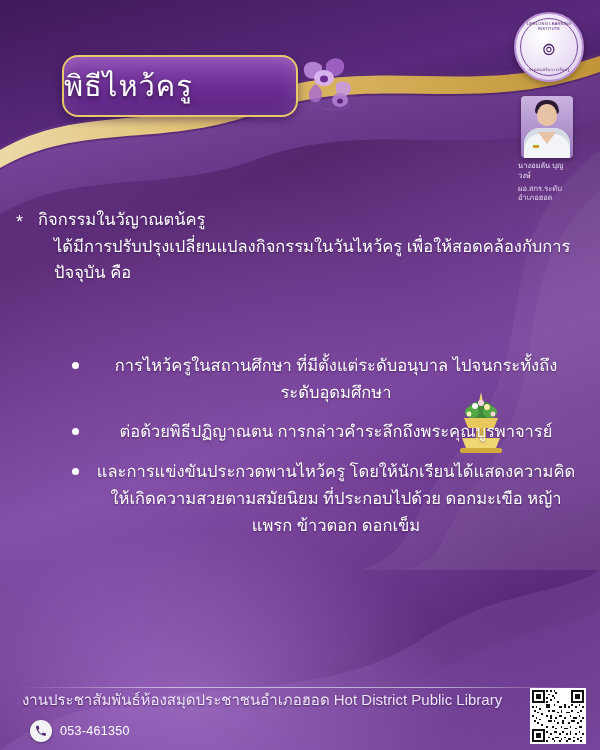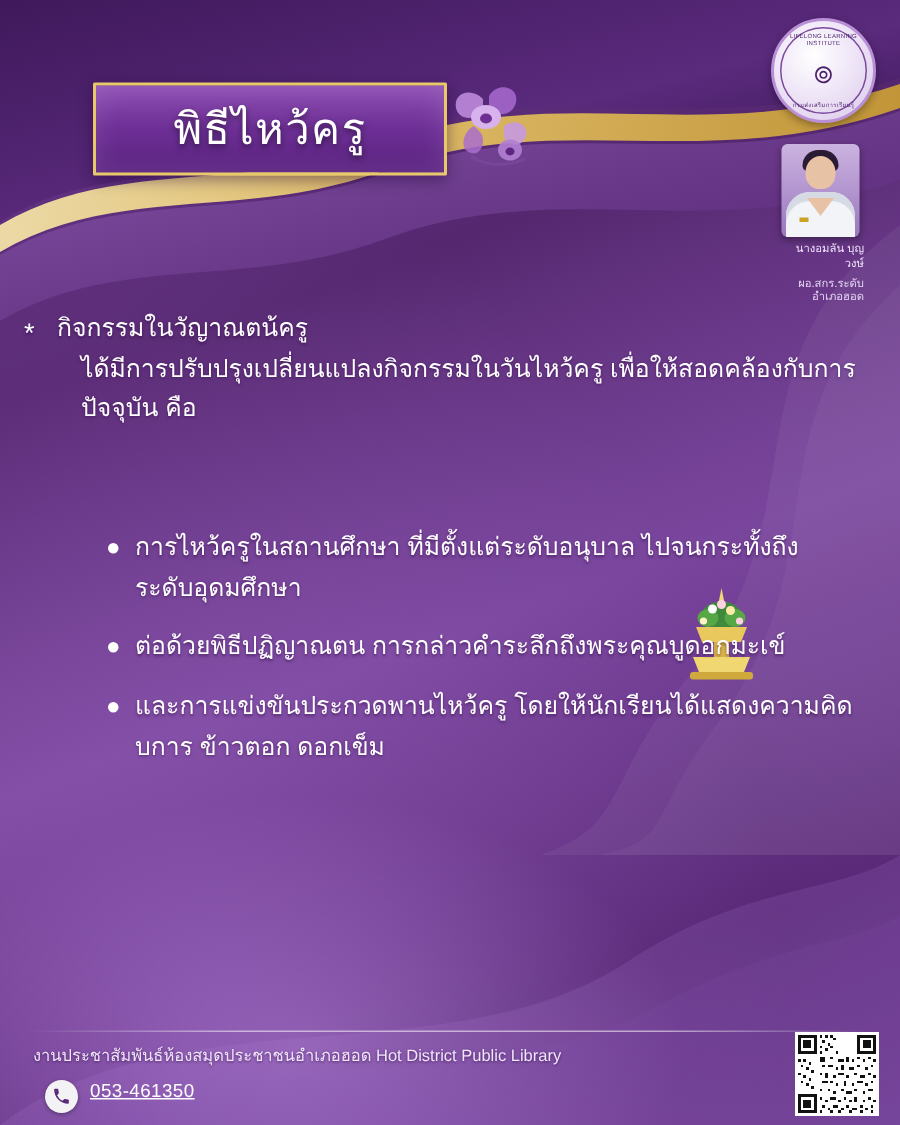--- a/index.html
+++ b/index.html
@@ -54,25 +54,24 @@
 
   
   .title-plaque {
     position: absolute;
     left: 62px;
     top: 55px;
     width: 232px;
     height: 58px;
     background: linear-gradient(180deg, #8f4fb5 0%, #6d2f95 50%, #5a2280 100%);
     border: 2px solid #e7c86a;
-    border-radius: 1px;
+    border-radius: 16px;
     box-shadow: 0 3px 10px rgba(30,0,50,0.45), inset 0 0 18px rgba(255,255,255,0.12);
     display: flex;
     align-items: center;
-    justify-content: center;
   }
   .title-plaque span {
     font-size: 29px;
     letter-spacing: 1px;
     color: #ffffff;
     text-shadow: 0 2px 4px rgba(0,0,0,0.5);
   }
 
   .subtitle1 {
     position: absolute;
@@ -131,21 +130,21 @@
   }
   .seal .toptext { top: 7px; }
   .seal .bottext { bottom: 7px; }
 
   
   .portrait-wrap {
     position: absolute;
     right: 24px;
     top: 96px;
     width: 58px;
-    text-align: right;
+    text-align: left;
   }
   .portrait {
     width: 52px;
     height: 62px;
     margin: 0 auto;
     border-radius: 4px;
     background: linear-gradient(180deg, #cbb3e0 0%, #9a77bd 100%);
     position: relative;
     overflow: hidden;
     box-shadow: 0 2px 5px rgba(0,0,0,0.35);
@@ -227,20 +226,21 @@
 
   .bullets {
     position: absolute;
     left: 70px;
     top: 352px;
     width: 512px;
     font-size: 16.5px;
     line-height: 1.62;
     color: #ffffff;
     text-shadow: 0 1px 2px rgba(40,0,60,0.5);
+    text-align: center;
   }
   .bullet {
     position: relative;
     padding-left: 20px;
     margin-bottom: 13px;
   }
   .bullet .dot {
     position: absolute;
     left: 2px;
     top: 10px;
@@ -276,31 +276,31 @@
     left: 20px;
     right: 20px;
     bottom: 62px;
     height: 1px;
     background: linear-gradient(90deg, rgba(255,255,255,0) 0%, rgba(255,255,255,0.55) 25%, rgba(255,255,255,0.55) 75%, rgba(255,255,255,0) 100%);
   }
   .footer-text {
     position: absolute;
     left: 22px;
     bottom: 38px;
-    font-size: 11px;
+    font-size: 15px;
     color: #f0e5fb;
     text-shadow: 0 1px 2px rgba(40,0,60,0.6);
   }
   .phone-row {
     position: absolute;
     left: 30px;
     bottom: 8px;
     display: flex;
+    align-items: center;
     gap: 8px;
-    text-decoration: underline;
   }
   .phone-circle {
     width: 22px; height: 22px;
     border-radius: 50%;
     background: #f3f3f6;
     display: flex;
     align-items: center;
     justify-content: center;
     box-shadow: 0 1px 3px rgba(0,0,0,0.35);
   }
@@ -430,27 +430,28 @@
 
     <div class="bullet">
       <span class="dot"></span>
       <div>การไหว้ครูในสถานศึกษา   ที่มีตั้งแต่ระดับอนุบาล   ไปจนกระทั้งถึง</div>
       <div>ระดับอุดมศึกษา</div>
     </div>
 
 
     <div class="bullet">
       <span class="dot"></span>
-      <div>ต่อด้วยพิธีปฏิญาณตน การกล่าวคำระลึกถึงพระคุณบูดอกมะเข์</div>
+      <div>ต่อด้วยพิธีปฏิญาณตน การกล่าวคำระลึกถึงพระคุณบูรพาจารย์</div>
     </div>
 
     <div class="bullet">
       <span class="dot"></span>
       <div>และการแข่งขันประกวดพานไหว้ครู โดยให้นักเรียนได้แสดงความคิด</div>
-      <div>บการ ข้าวตอก ดอกเข็ม</div>
+      <div>ให้เกิดความสวยตามสมัยนิยม  ที่ประกอบไปด้วย  ดอกมะเขือ  หญ้า</div>
+      <div>แพรก ข้าวตอก ดอกเข็ม</div>
     </div>
 
   </div>
 
   <div class="footer-divider"></div>
   <div class="footer-text">งานประชาสัมพันธ์ห้องสมุดประชาชนอำเภอฮอด Hot District Public Library</div>
 
   <div class="phone-row">
     <span class="phone-circle">
       <svg width="13" height="13" viewBox="0 0 24 24">

